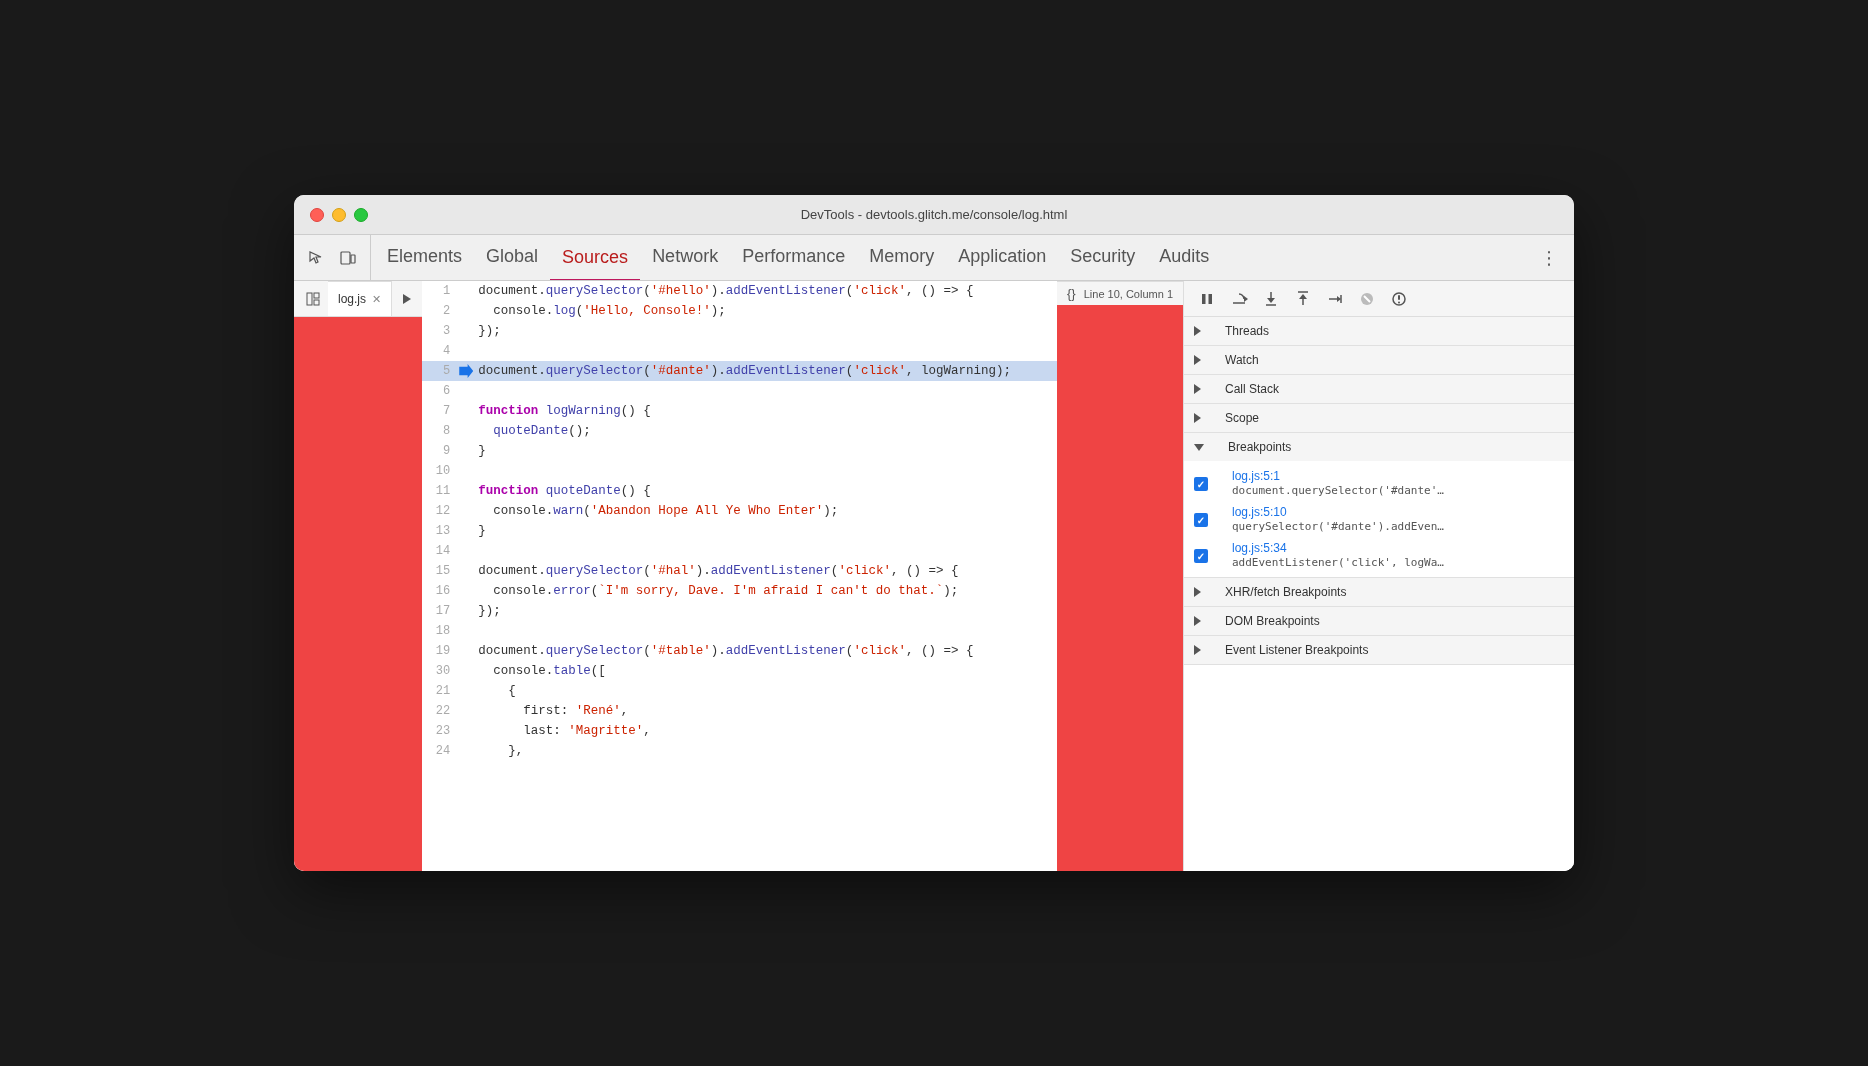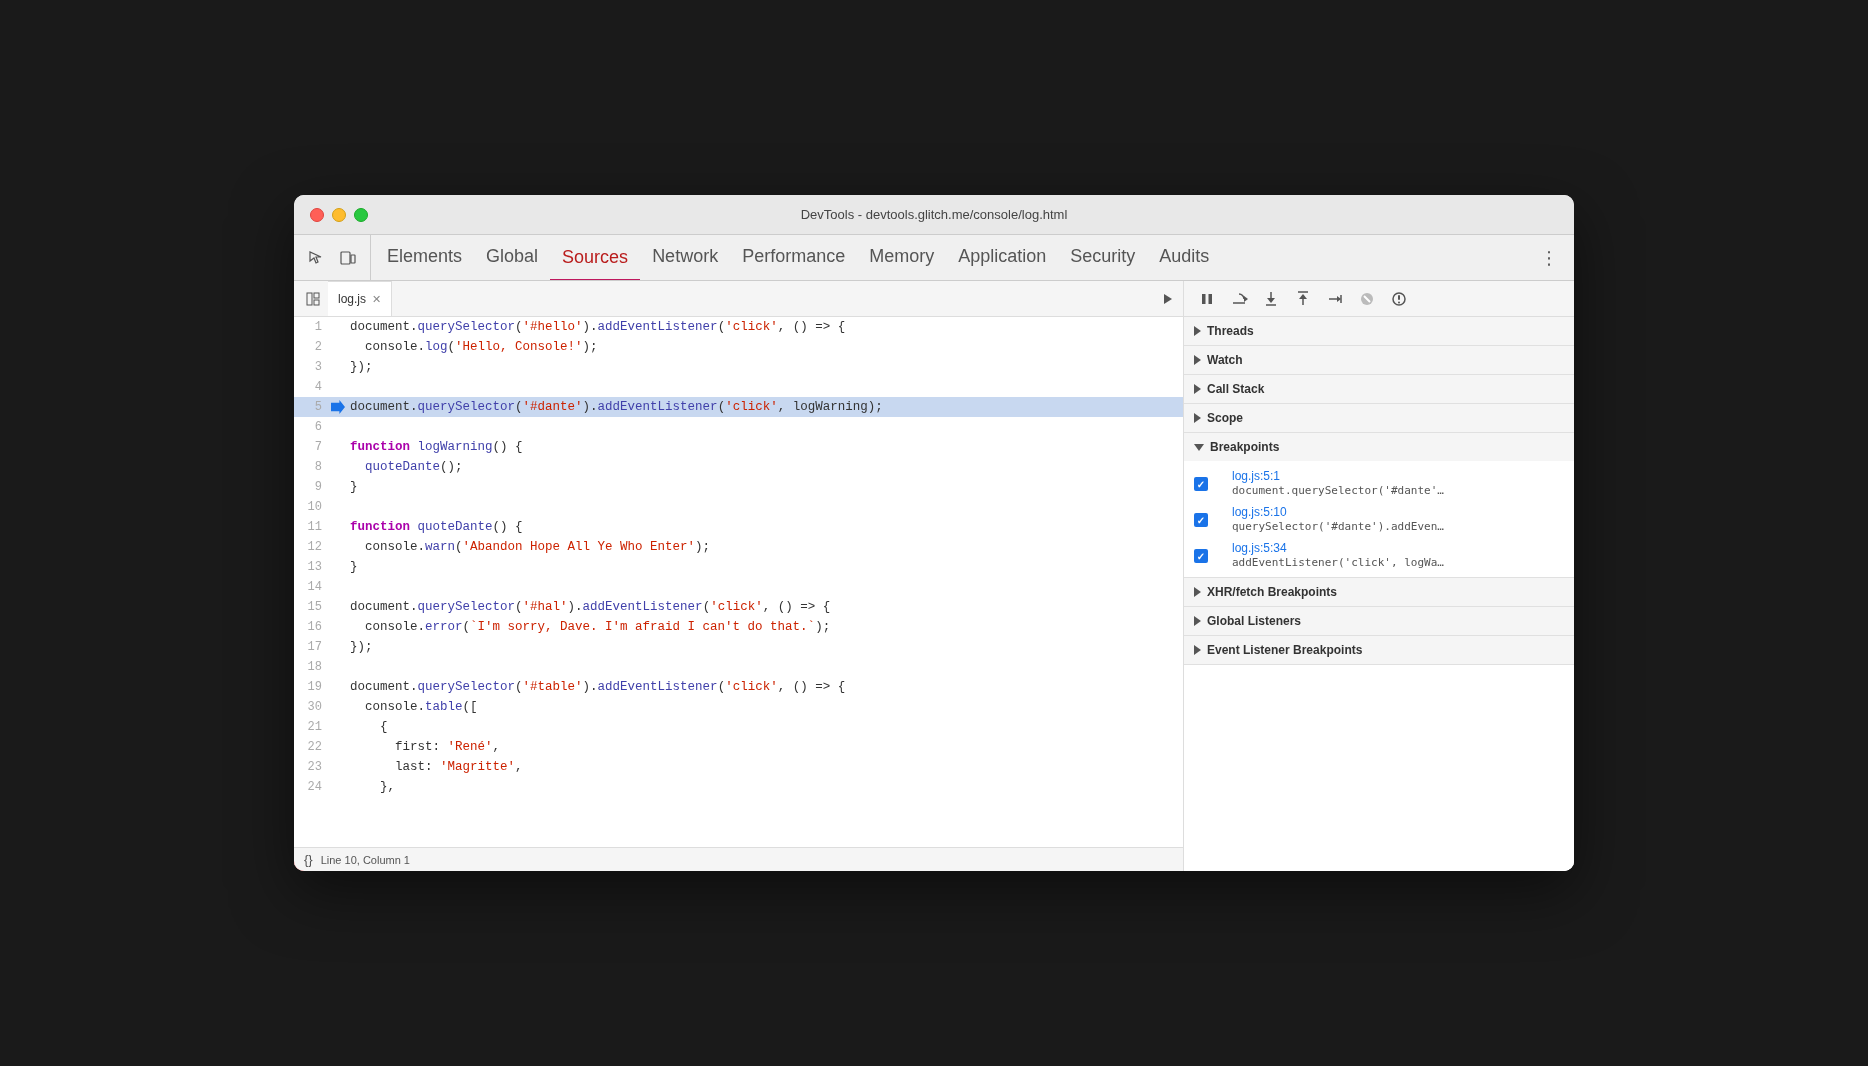--- a/index.html
+++ b/index.html
@@ -105,21 +105,21 @@
     
     .devtools-body {
       display: flex;
       height: 590px;
       background: #fff;
     }
     
     .editor-panel {
       flex: 1;
       display: flex;
-      flex-direction: column;
+      flex-direction: row;
       border-right: 1px solid #ddd;
       background: #ef4444;
     }
     .editor-tabs {
       height: 36px;
       background: #f5f5f5;
       display: flex;
       align-items: stretch;
       border-bottom: 1px solid #ddd;
       padding-left: 4px;
@@ -265,22 +265,22 @@
     }
     .section-header {
       display: flex;
       align-items: center;
       height: 28px;
       padding: 0 10px;
       background: #f5f5f5;
       cursor: pointer;
       font-size: 12px;
       color: #333;
-      gap: 6px;
-      font-weight: 700;
+      gap: 24px;
+      font-weight: 400;
     }
     .triangle {
       width: 0; height: 0;
       border-style: solid;
     }
     .triangle.right {
       border-width: 5px 0 5px 7px;
       border-color: transparent transparent transparent #555;
     }
     .triangle.down {
@@ -664,27 +664,27 @@
           </div>
         </div>
 
         <div class="section">
           <div class="section-header">
             <span class="triangle right"></span>
             <span>XHR/fetch Breakpoints</span>
           </div>
         </div>
 
-
         <div class="section">
           <div class="section-header">
             <span class="triangle right"></span>
-            <span>Global Listeners</span>
-          </div>
-        </div>
+            <span>DOM Breakpoints</span>
+          </div>
+        </div>
+
 
         <div class="section">
           <div class="section-header">
             <span class="triangle right"></span>
             <span>Event Listener Breakpoints</span>
           </div>
         </div>
 
       </div>
     </div>

